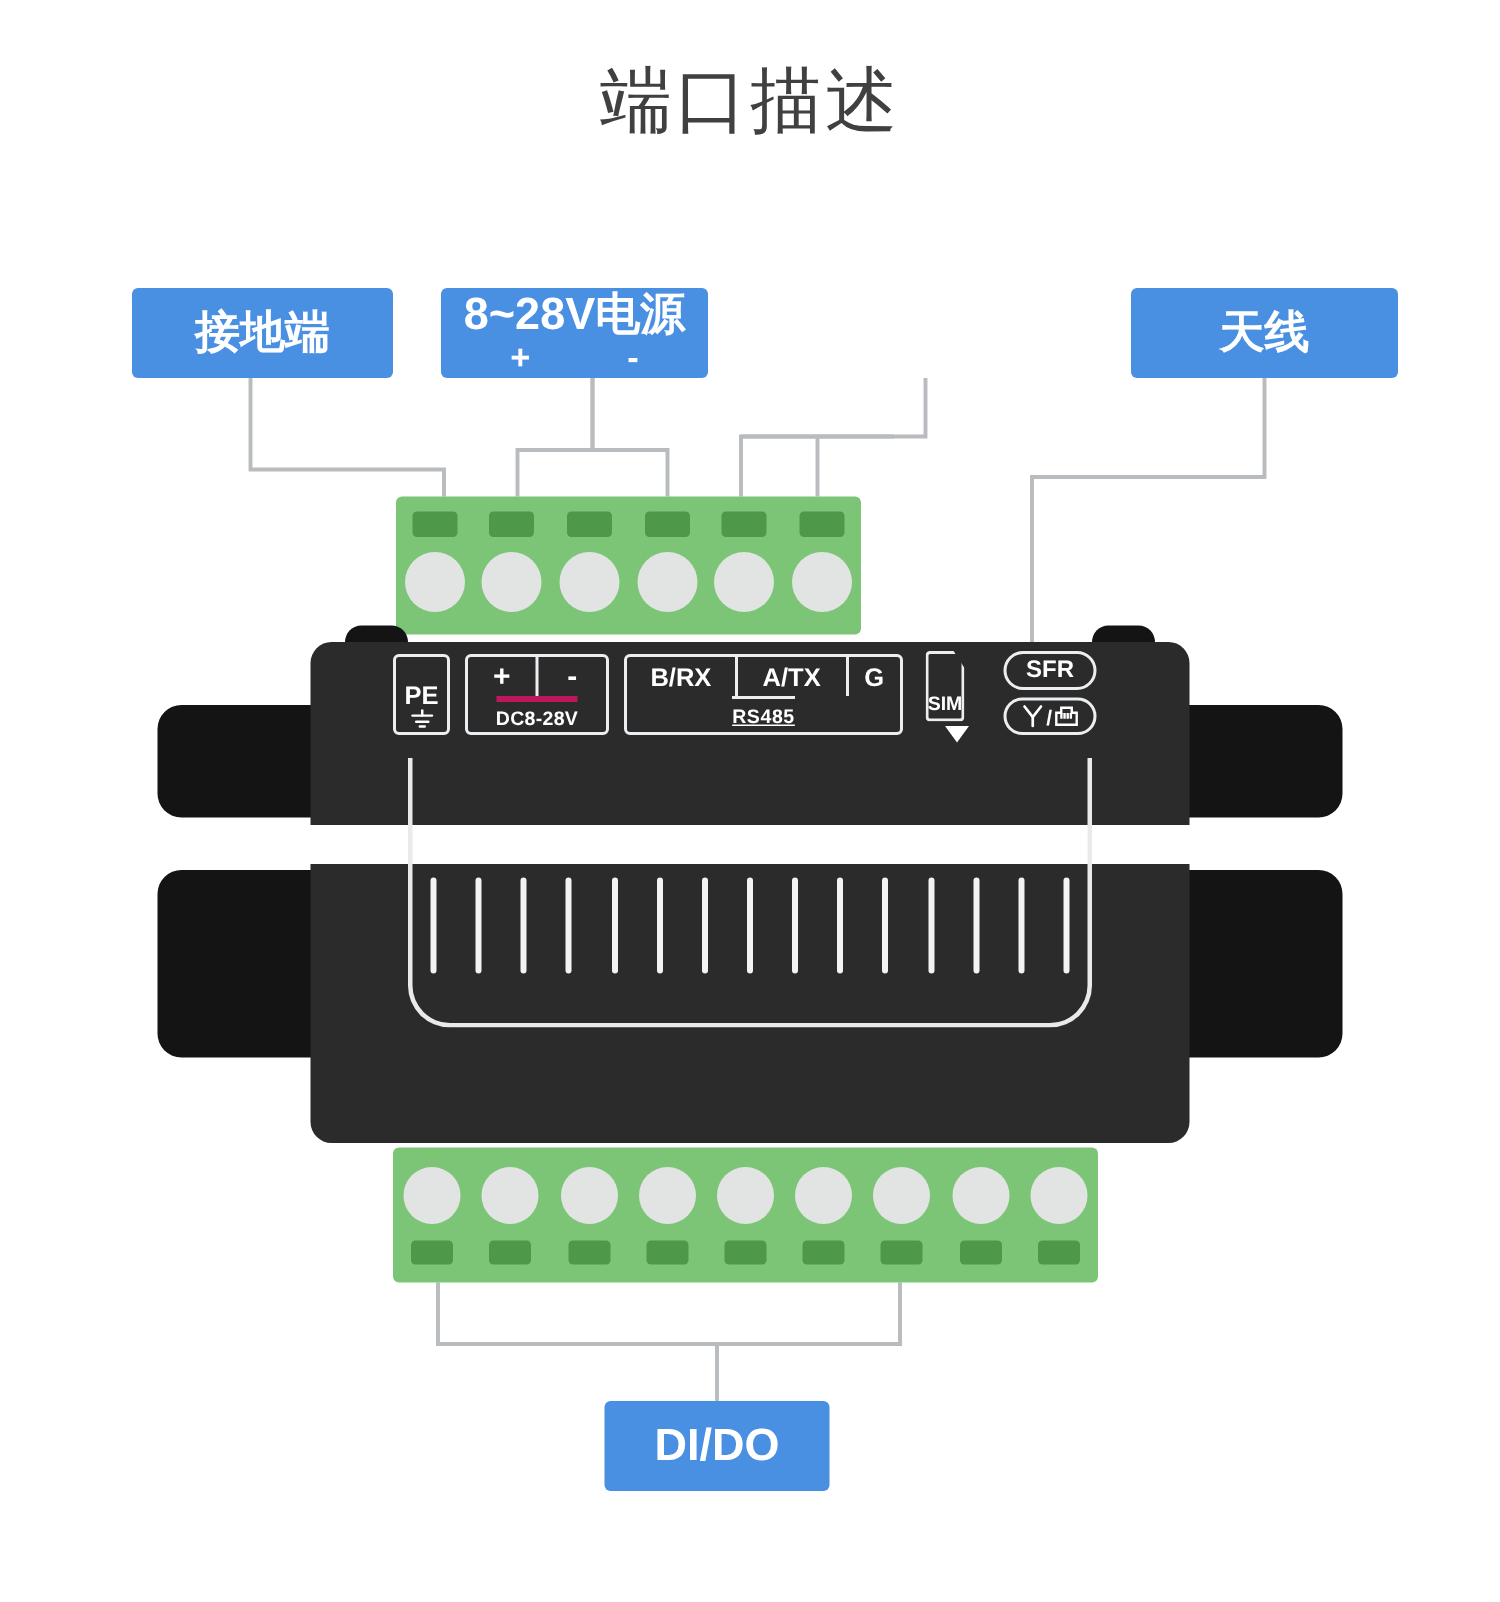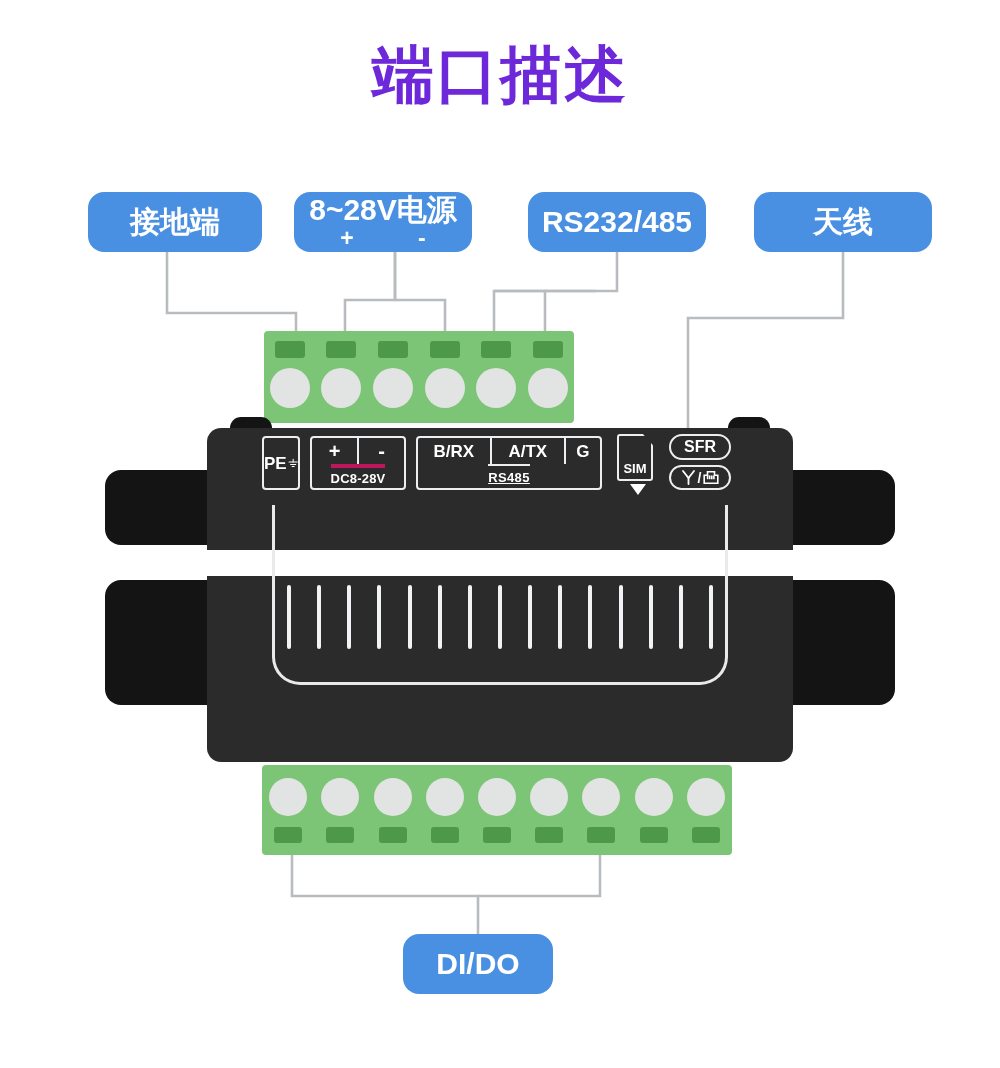--- a/index.html
+++ b/index.html
@@ -15,33 +15,33 @@
     background: #ffffff;
     overflow: hidden;
   }
 
   
   #title {
     position: absolute;
     left: 0; top: 44px;
     width: 1000px;
     text-align: center;
-    font-size: 62px;
-    font-weight: 700;
+    font-size: 48px;
+    font-weight: 400;
     letter-spacing: 2px;
-    color: #6d28d9;
+    color: #404040;
     line-height: 1;
   }
 
   
   .callout {
     position: absolute;
     background: #4a90e2;
     color: #ffffff;
-    border-radius: 16px;
+    border-radius: 4px;
     display: flex;
     flex-direction: column;
     align-items: center;
     justify-content: center;
     font-weight: 700;
     text-align: center;
     line-height: 1.05;
   }
   .callout .main { font-size: 30px; }
   .callout .sub {
@@ -120,21 +120,21 @@
     border: 2px solid #eceff1;
     border-radius: 4px;
     display: flex;
     align-items: center;
     justify-content: center;
     color: #ffffff;
     font-weight: 700;
   }
   #pe-box {
     width: 38px;
-    flex-direction: row;
+    flex-direction: column;
     justify-content: flex-end;
     gap: 1px;
     padding: 2px 0;
   }
   #pe-box .pe-txt { font-size: 17px; line-height: 1; }
   .gnd-sym { width: 17px; height: 13px; }
 
   #pwr-box { flex-direction: column; width: 96px; padding: 0; }
   #pwr-box .row1 {
     display: flex; width: 100%; height: 26px;
@@ -164,21 +164,21 @@
   #ser-box .row2 {
     border-top: 2px solid #eceff1; flex: 1;
     display: flex; align-items: center; justify-content: center;
     font-size: 13px; letter-spacing: .4px; text-decoration: underline;
   }
 
   
   #sim-cluster { position: absolute; left: 617px; top: 434px; width: 118px; height: 62px; }
   #sim-card {
     position: absolute; left: 0; top: 0;
-    width: 36px; height: 47px;
+    width: 26px; height: 47px;
     border: 2px solid #eceff1;
     border-radius: 3px;
     color: #fff; font-size: 13px; font-weight: 700;
     display: flex; align-items: flex-end; justify-content: center;
     padding-bottom: 3px;
     clip-path: polygon(0 0, 72% 0, 100% 24%, 100% 100%, 0 100%);
   }
   #sim-arrow {
     position: absolute; left: 13px; top: 50px;
     width: 0; height: 0;
@@ -294,23 +294,20 @@
   </div>
 
   <div class="callout" id="callout-power">
     <span class="main">8~28V电源</span>
     <span class="sub">
       <span>+</span>
       <span>-</span>
     </span>
   </div>
 
-  <div class="callout" id="callout-serial">
-    <span class="main">RS232/485</span>
-  </div>
 
   <div class="callout" id="callout-ant">
     <span class="main">天线</span>
   </div>
 
   <div class="callout" id="callout-dido">
     <span class="main">DI/DO</span>
   </div>
 
   <div id="device">

